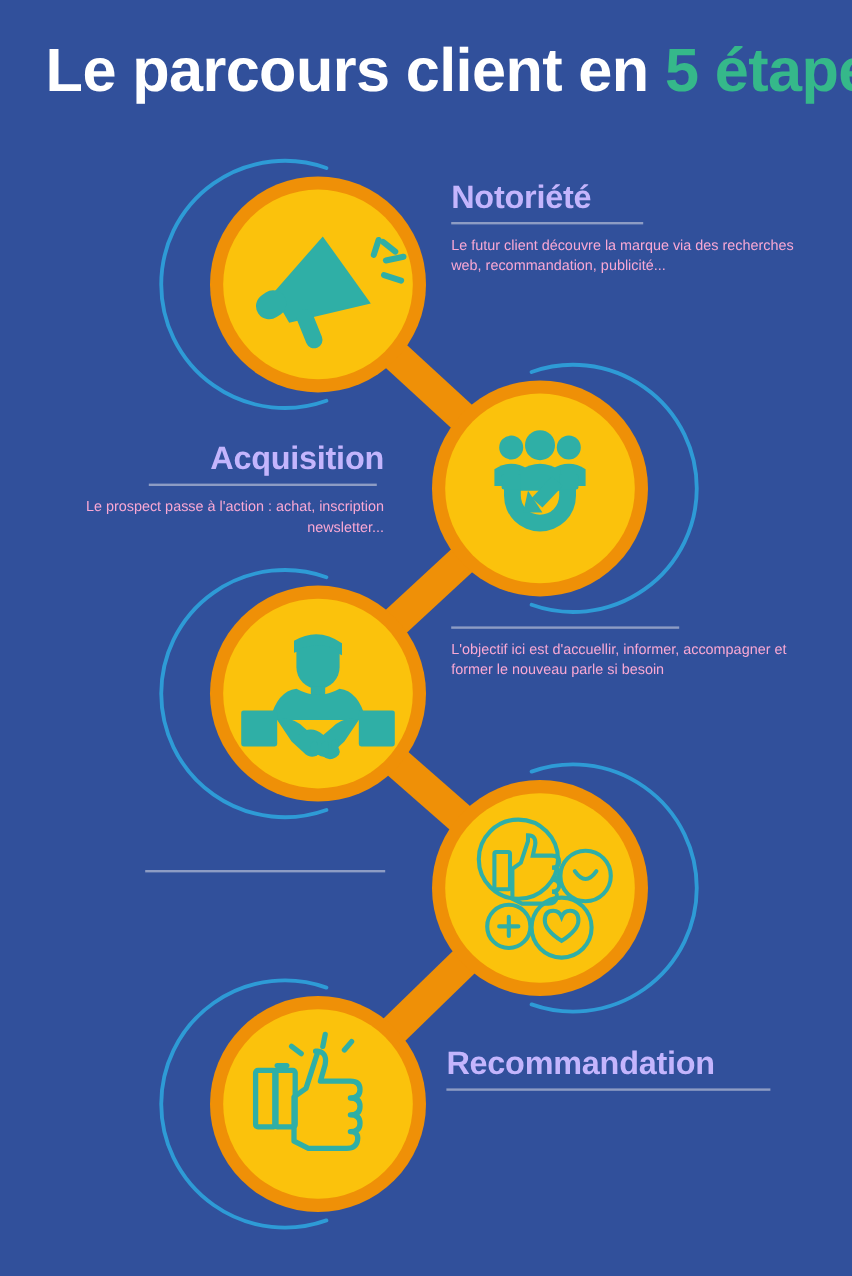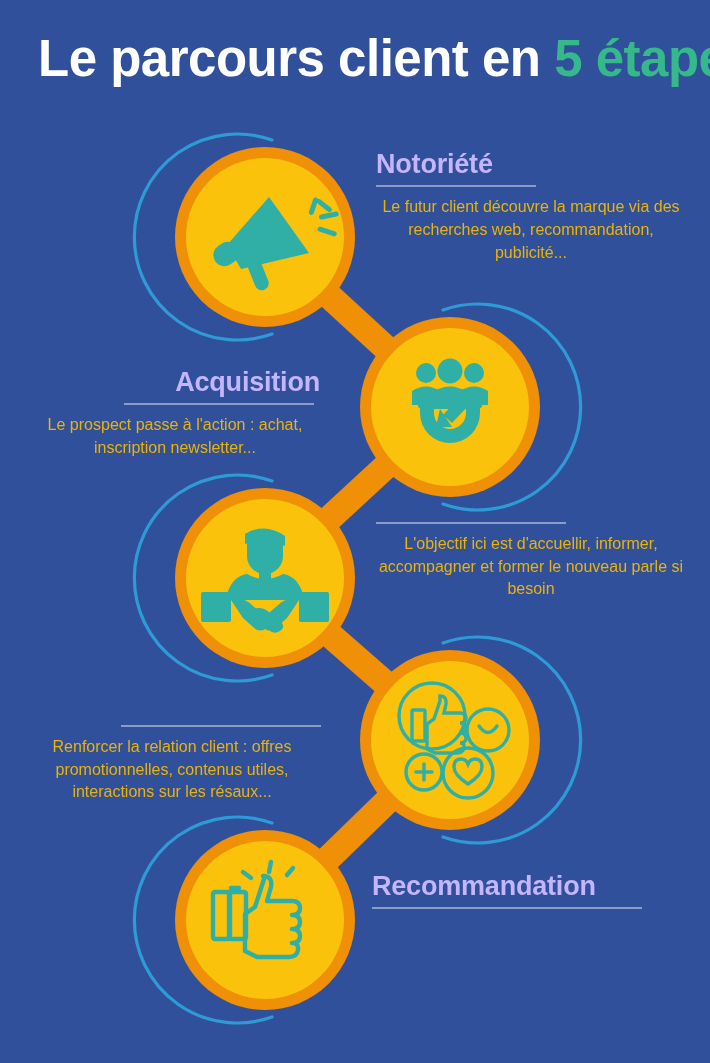--- a/index.html
+++ b/index.html
@@ -50,24 +50,23 @@
     letter-spacing: -0.2px;
     line-height: 1.05;
     white-space: nowrap;
   }
   .step-rule {
     height: 2px;
     background: #8D9CC4;
     margin: 7px 0 9px 0;
   }
   .step-desc {
-    font-size: 16px;
+    font-size: 12px;
     line-height: 1.42;
-    color: #eab308;
-    text-align: center;
+    color: #f9a8d4;
   }
 
   
   #txt-1 { left: 376px; top: 150px; width: 310px; }
   #txt-1 .step-rule { width: 160px; }
 
   #txt-2 { left: 30px;  top: 345px; width: 290px; }
   #txt-2 .step-rule { width: 190px; margin-left: auto; margin-right: 6px; }
 
   #txt-3 { left: 376px; top: 515px; width: 310px; }
@@ -223,19 +222,18 @@
   <div class="step-desc">Le prospect passe à l'action : achat, inscription newsletter...</div>
 </div>
 
 <div class="step-text right" id="txt-3">
   <div class="step-rule"></div>
   <div class="step-desc">L'objectif ici est d'accuellir, informer, accompagner et former le nouveau parle si besoin</div>
 </div>
 
 <div class="step-text left" id="txt-4">
   <div class="step-rule"></div>
-  <div class="step-desc">Renforcer la relation client : offres promotionnelles, contenus utiles, interactions sur les résaux...</div>
 </div>
 
 <div class="step-text right" id="txt-5">
   <div class="step-title">Recommandation</div>
   <div class="step-rule"></div>
 </div>
 
 </body></html>

